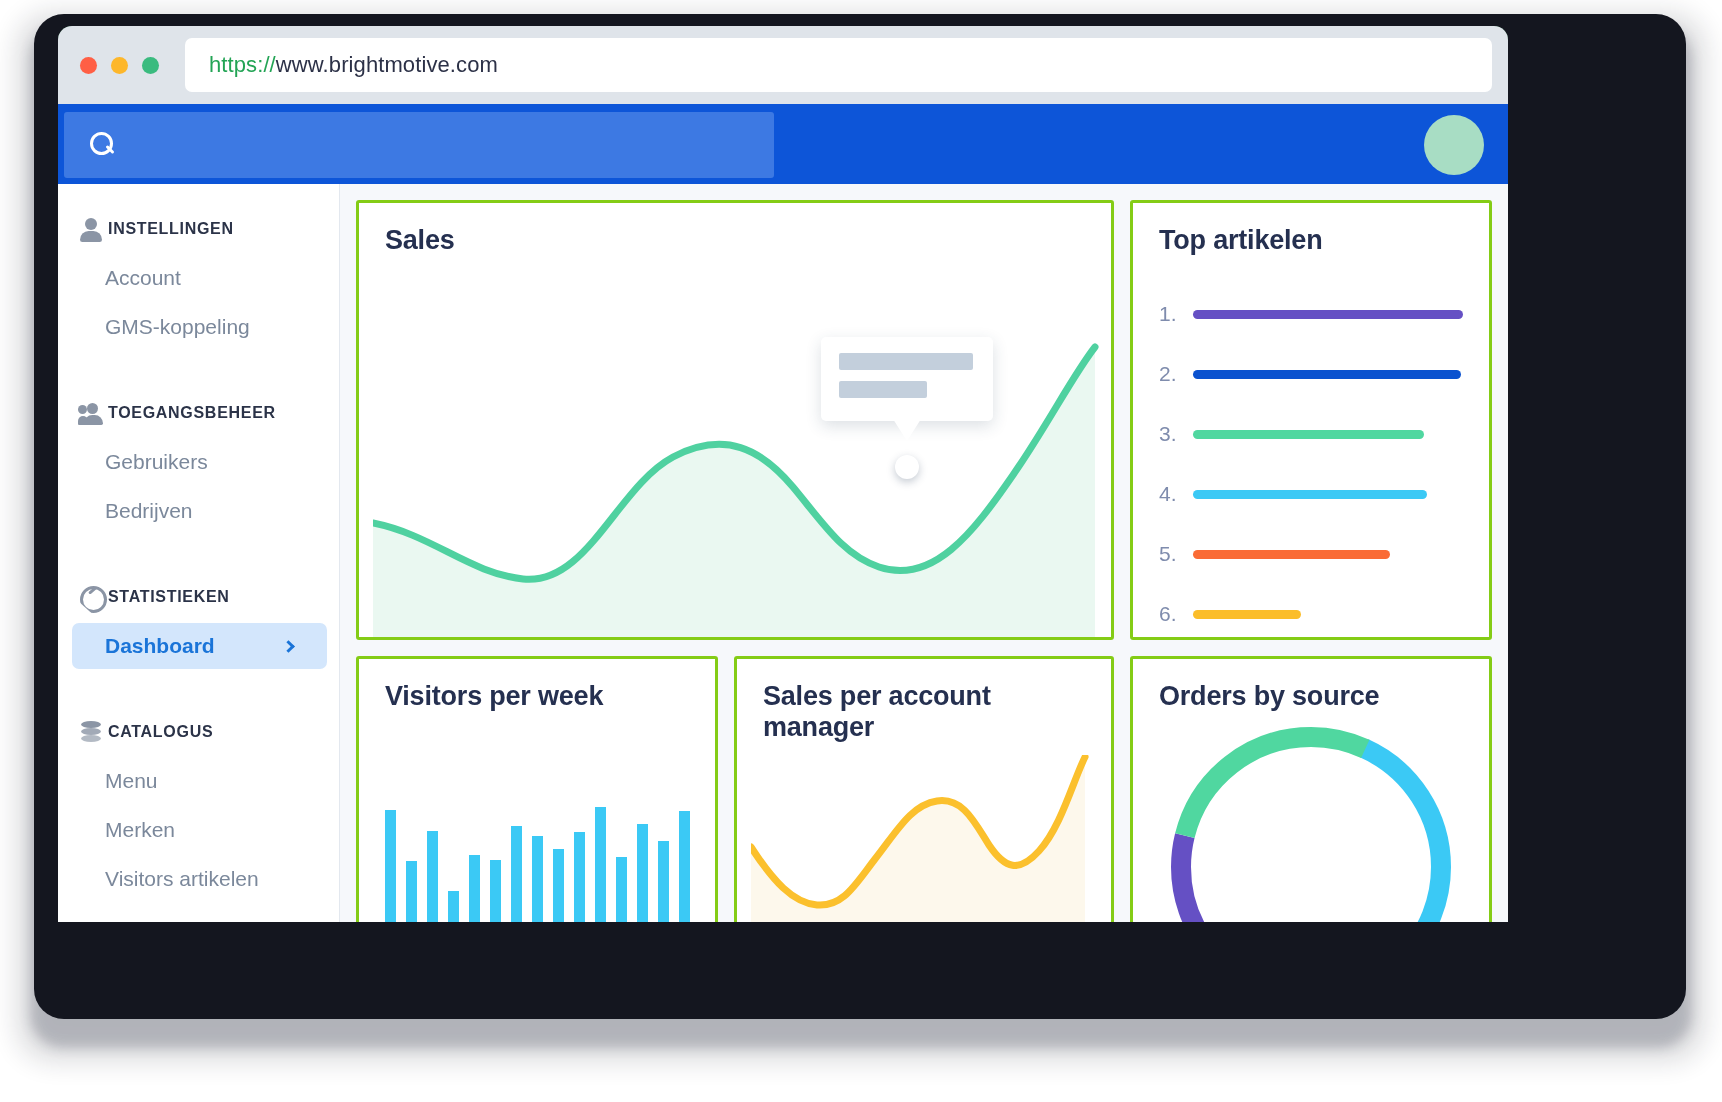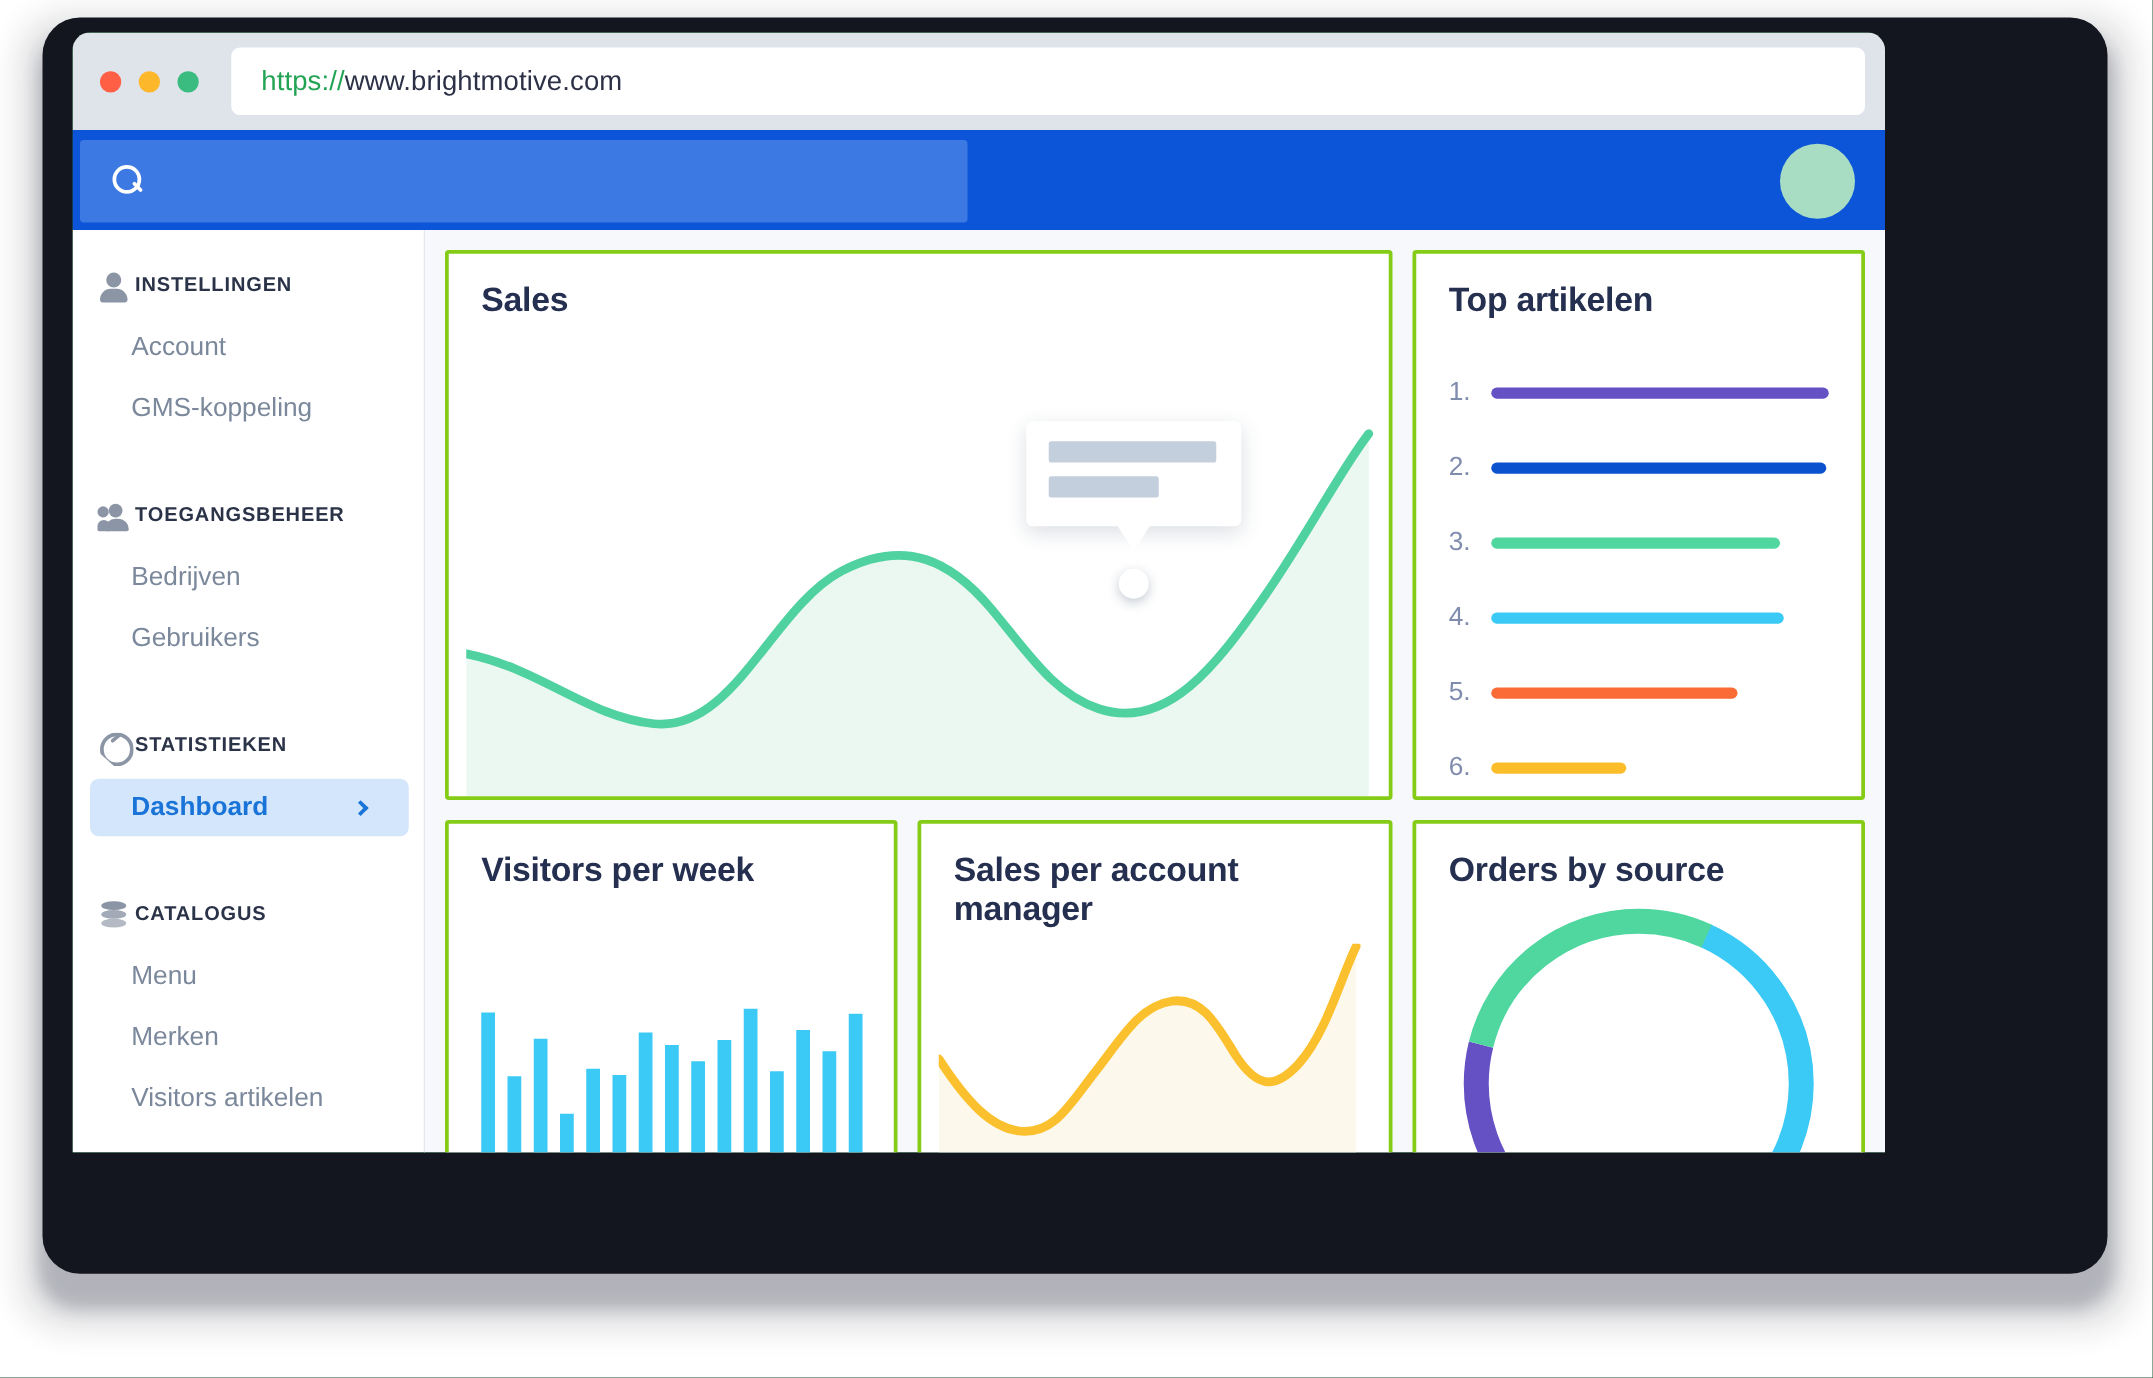--- a/index.html
+++ b/index.html
@@ -345,24 +345,24 @@
           <div class="group-head">
             <span class="gicon ic-people">
               <i class="p1"></i>
                 <i class="p2"></i>
                 <i class="b1"></i>
                 <i class="b2"></i>
             </span>
             <span>TOEGANGSBEHEER</span>
           </div>
           <div class="nav-item">
+            <span>Gebruikers</span>
+          </div>
+          <div class="nav-item">
             <span>Bedrijven</span>
-          </div>
-          <div class="nav-item">
-            <span>Gebruikers</span>
           </div>
         </div>
 
         <div class="group-gap"></div>
 
         <div class="nav-group">
           <div class="group-head">
             <span class="gicon ic-gauge"></span>
             <span>STATISTIEKEN</span>
           </div>

